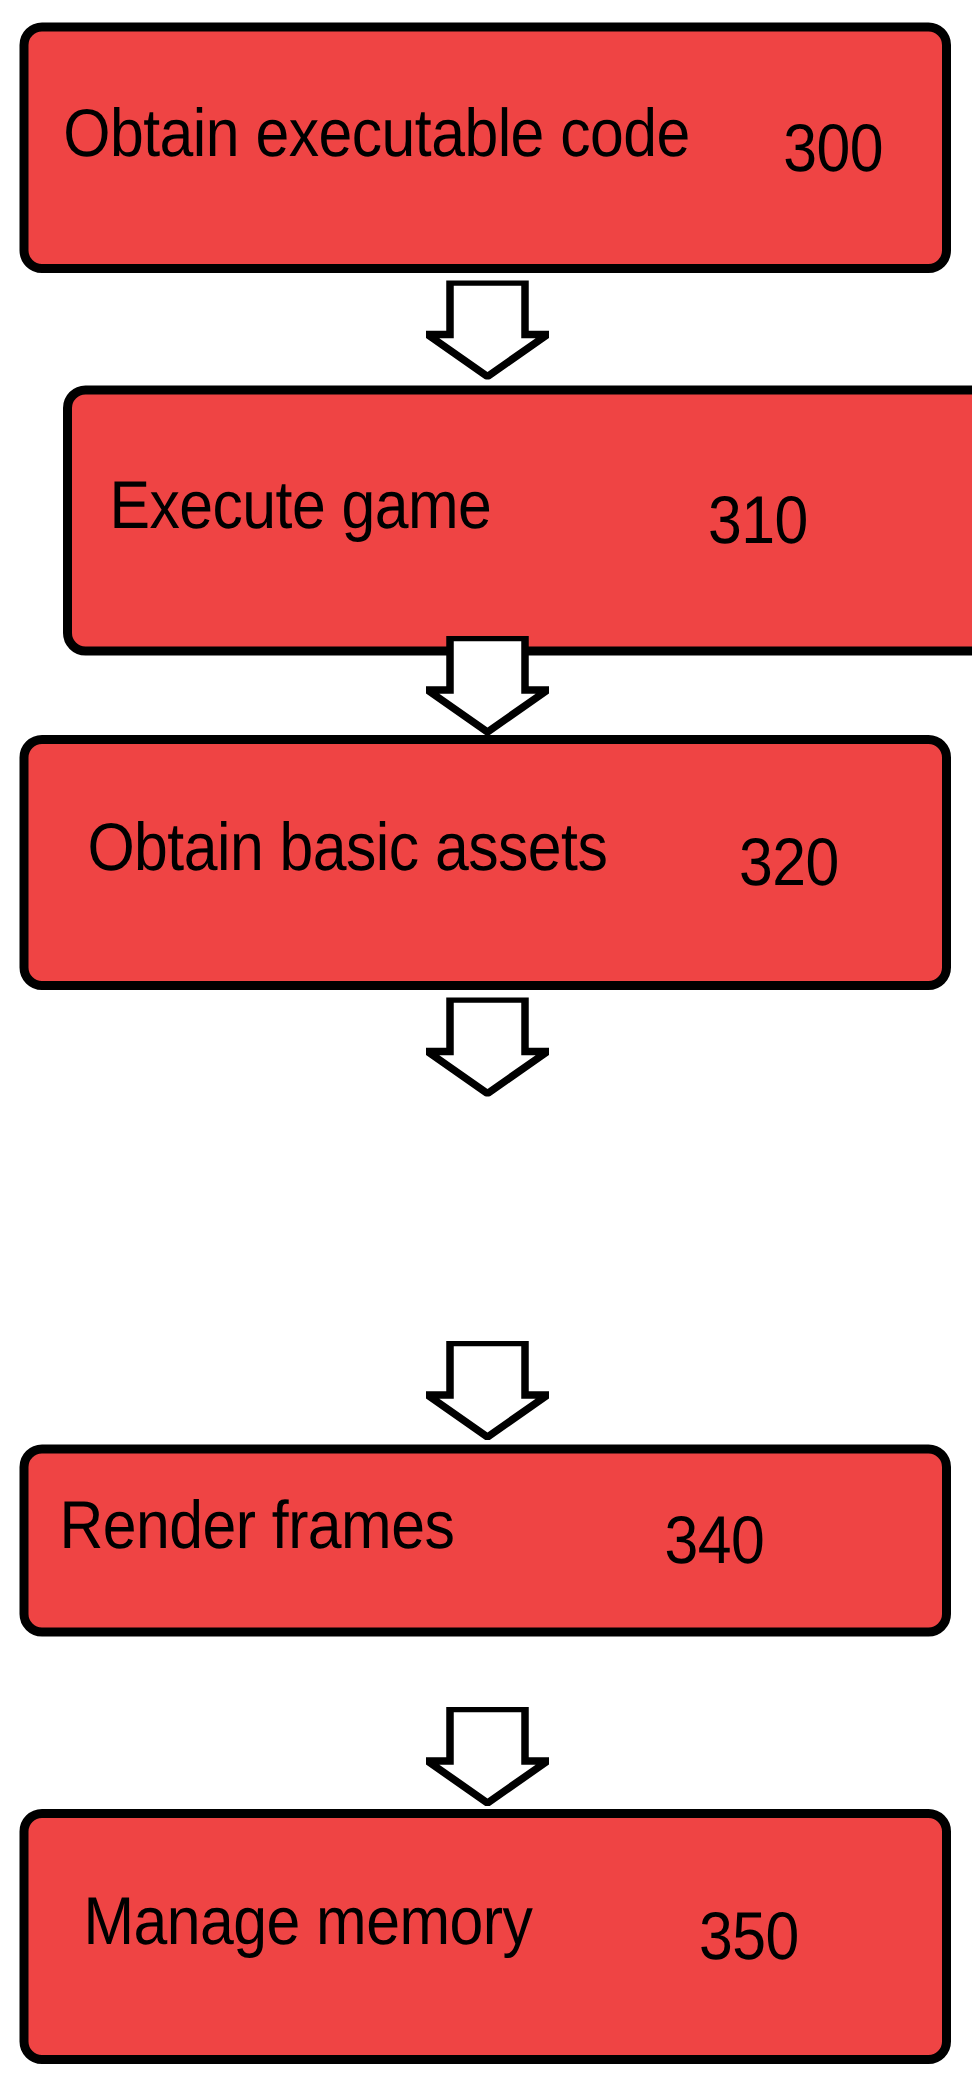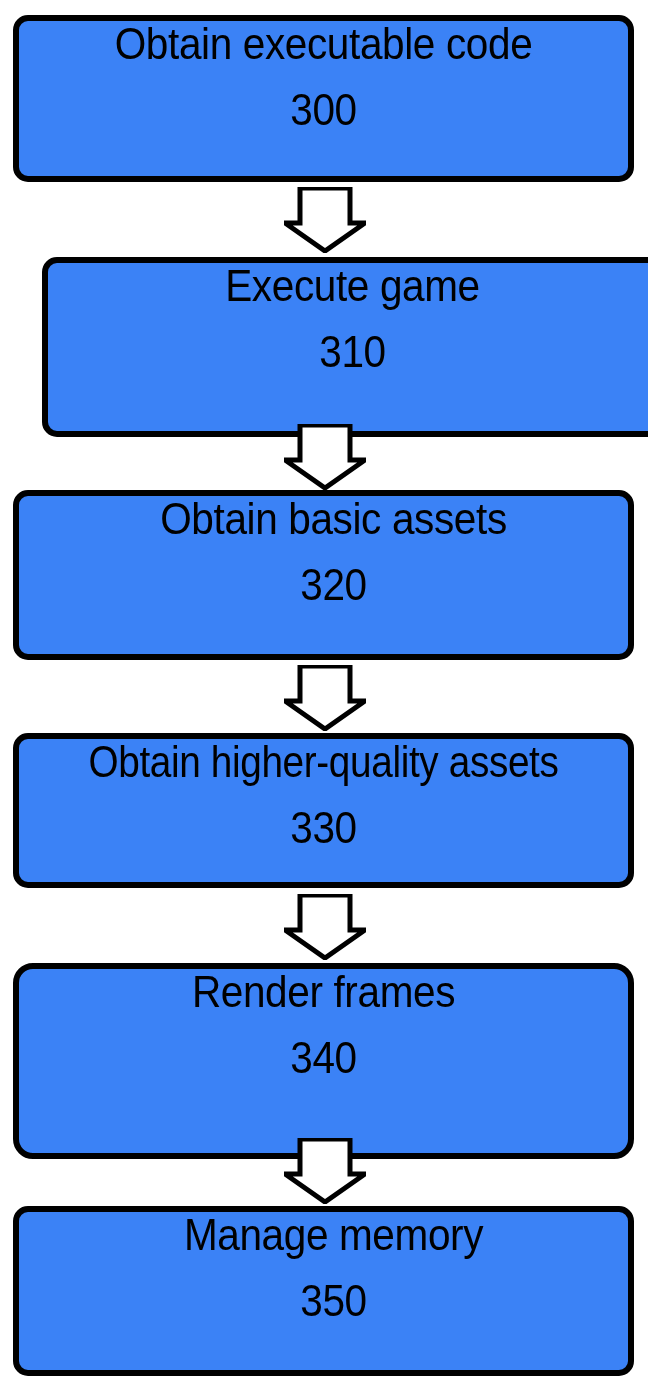--- a/index.html
+++ b/index.html
@@ -24,26 +24,27 @@
     top: 0;
     width: 648px;
     height: 1391px;
   }
   
   .node {
     position: absolute;
     left: 13px;
     width: 621px;
     box-sizing: border-box;
-    background: #3b82f6;
+    background: #ef4444;
     border: 6px solid #000000;
     border-radius: 15px;
     display: flex;
-    flex-direction: column;
+    flex-direction: row;
     align-items: center;
+    justify-content: center;
   }
   .node-label,
   .node-ref {
     display: block;
     width: 100%;
     text-align: center;
     color: #000000;
     font-family: "Liberation Sans", "DejaVu Sans", sans-serif;
     font-weight: 400;
     font-size: 45px;
@@ -57,21 +58,21 @@
     margin-bottom: 20px;
   }
   .node-ref {
     margin-bottom: 0;
   }
   
   .node-1 { top: 15px;   height: 167px; }
   .node-2 { top: 257px;  height: 180px; margin-left: 29px; }
   .node-3 { top: 490px;  height: 170px; padding-left: 20px; }
   .node-4 { top: 733px;  height: 155px; }
-  .node-5 { top: 963px;  height: 196px; border-radius: 20px; }
+  .node-5 { top: 963px;  height: 128px; }
   .node-6 { top: 1206px; height: 170px; padding-left: 20px; }
 
   
   .node-4 .node-label { transform: scaleX(0.86); }
 
   
   .connector {
     position: absolute;
     left: 284px;
     width: 82px;
@@ -120,24 +121,20 @@
       <span class="node-label">Obtain basic assets</span>
       <span class="node-ref">320</span>
     </div>
 
     <div class="connector conn-3">
       <svg viewBox="0 0 82 66" xmlns="http://www.w3.org/2000/svg" aria-hidden="true">
         <polygon points="16,1 66,1 66,36 81,36 41,64 1,36 16,36" fill="#ffffff" stroke="#000000" stroke-width="5" stroke-linejoin="miter"></polygon>
       </svg>
     </div>
 
-    <div class="node node-4">
-      <span class="node-label">Obtain higher-quality assets</span>
-      <span class="node-ref">330</span>
-    </div>
 
     <div class="connector conn-4">
       <svg viewBox="0 0 82 66" xmlns="http://www.w3.org/2000/svg" aria-hidden="true">
         <polygon points="16,1 66,1 66,36 81,36 41,64 1,36 16,36" fill="#ffffff" stroke="#000000" stroke-width="5" stroke-linejoin="miter"></polygon>
       </svg>
     </div>
 
     <div class="node node-5">
       <span class="node-label">Render frames</span>
       <span class="node-ref">340</span>

